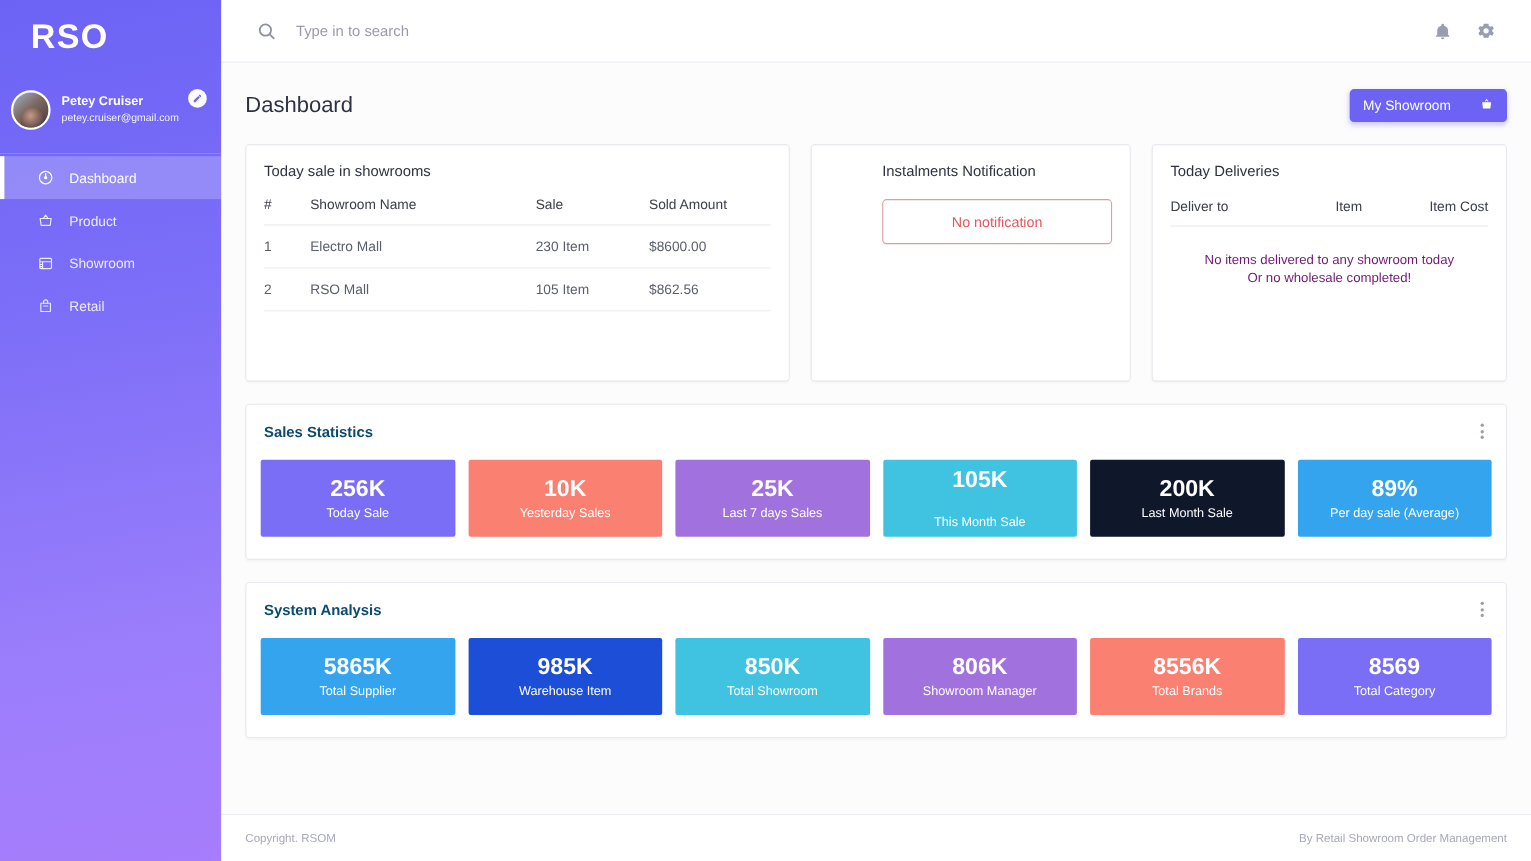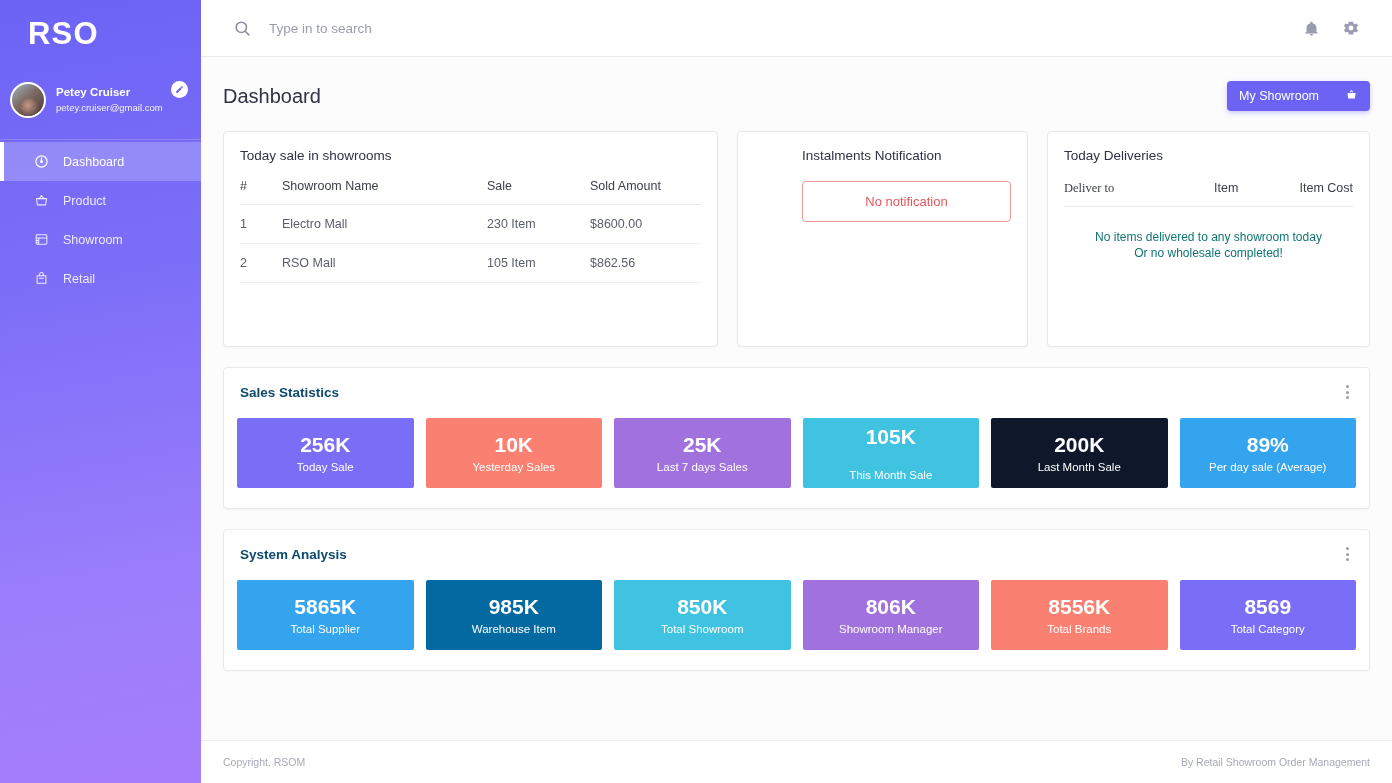--- a/index.html
+++ b/index.html
@@ -134,25 +134,25 @@
     height: 41px; display: flex; align-items: center; justify-content: center;
     color: #e8565b; font-size: 13px;
   }
 
   .deliv-head {
     display: flex; padding: 18px 16px 10px 16px;
     border-bottom: 1px solid #e9e9ee; margin: 0 16px;
     padding-left: 0; padding-right: 0;
   }
   .deliv-head span { font-size: 12.5px; color: #3c4049; }
-  .dh1 { flex: 0 0 150px; font-family: Liberation Serif, serif; }
+  .dh1 { flex: 0 0 150px; }
   .dh2 { flex: 1; }
   .dh3 { text-align: right; }
   .deliv-empty {
-    text-align: center; color: #0f766e; font-size: 12px;
+    text-align: center; color: #701a75; font-size: 12px;
     line-height: 1.35; padding: 22px 10px 0 10px;
   }
 
   .panel {
     background: #fff; border: 1px solid #e8e8ee; border-radius: 4px;
     margin-top: 20px; box-shadow: 0 1px 2px rgba(0,0,0,.03);
     position: relative;
   }
   .panel-head {
     display: flex; align-items: center; justify-content: space-between;
@@ -388,21 +388,21 @@
               <i></i>
               <i></i>
               <i></i>
             </span>
         </div>
         <div class="tiles">
           <div class="tile" style="background: rgb(52, 164, 239);">
             <span class="tile-val">5865K</span>
             <span class="tile-lbl">Total Supplier</span>
           </div>
-          <div class="tile" style="background: #0369a1;">
+          <div class="tile" style="background: #1d4ed8;">
             <span class="tile-val">985K</span>
             <span class="tile-lbl">Warehouse Item</span>
           </div>
           <div class="tile" style="background: rgb(63, 195, 224);">
             <span class="tile-val">850K</span>
             <span class="tile-lbl">Total Showroom</span>
           </div>
           <div class="tile" style="background: rgb(161, 114, 221);">
             <span class="tile-val">806K</span>
             <span class="tile-lbl">Showroom Manager</span>

